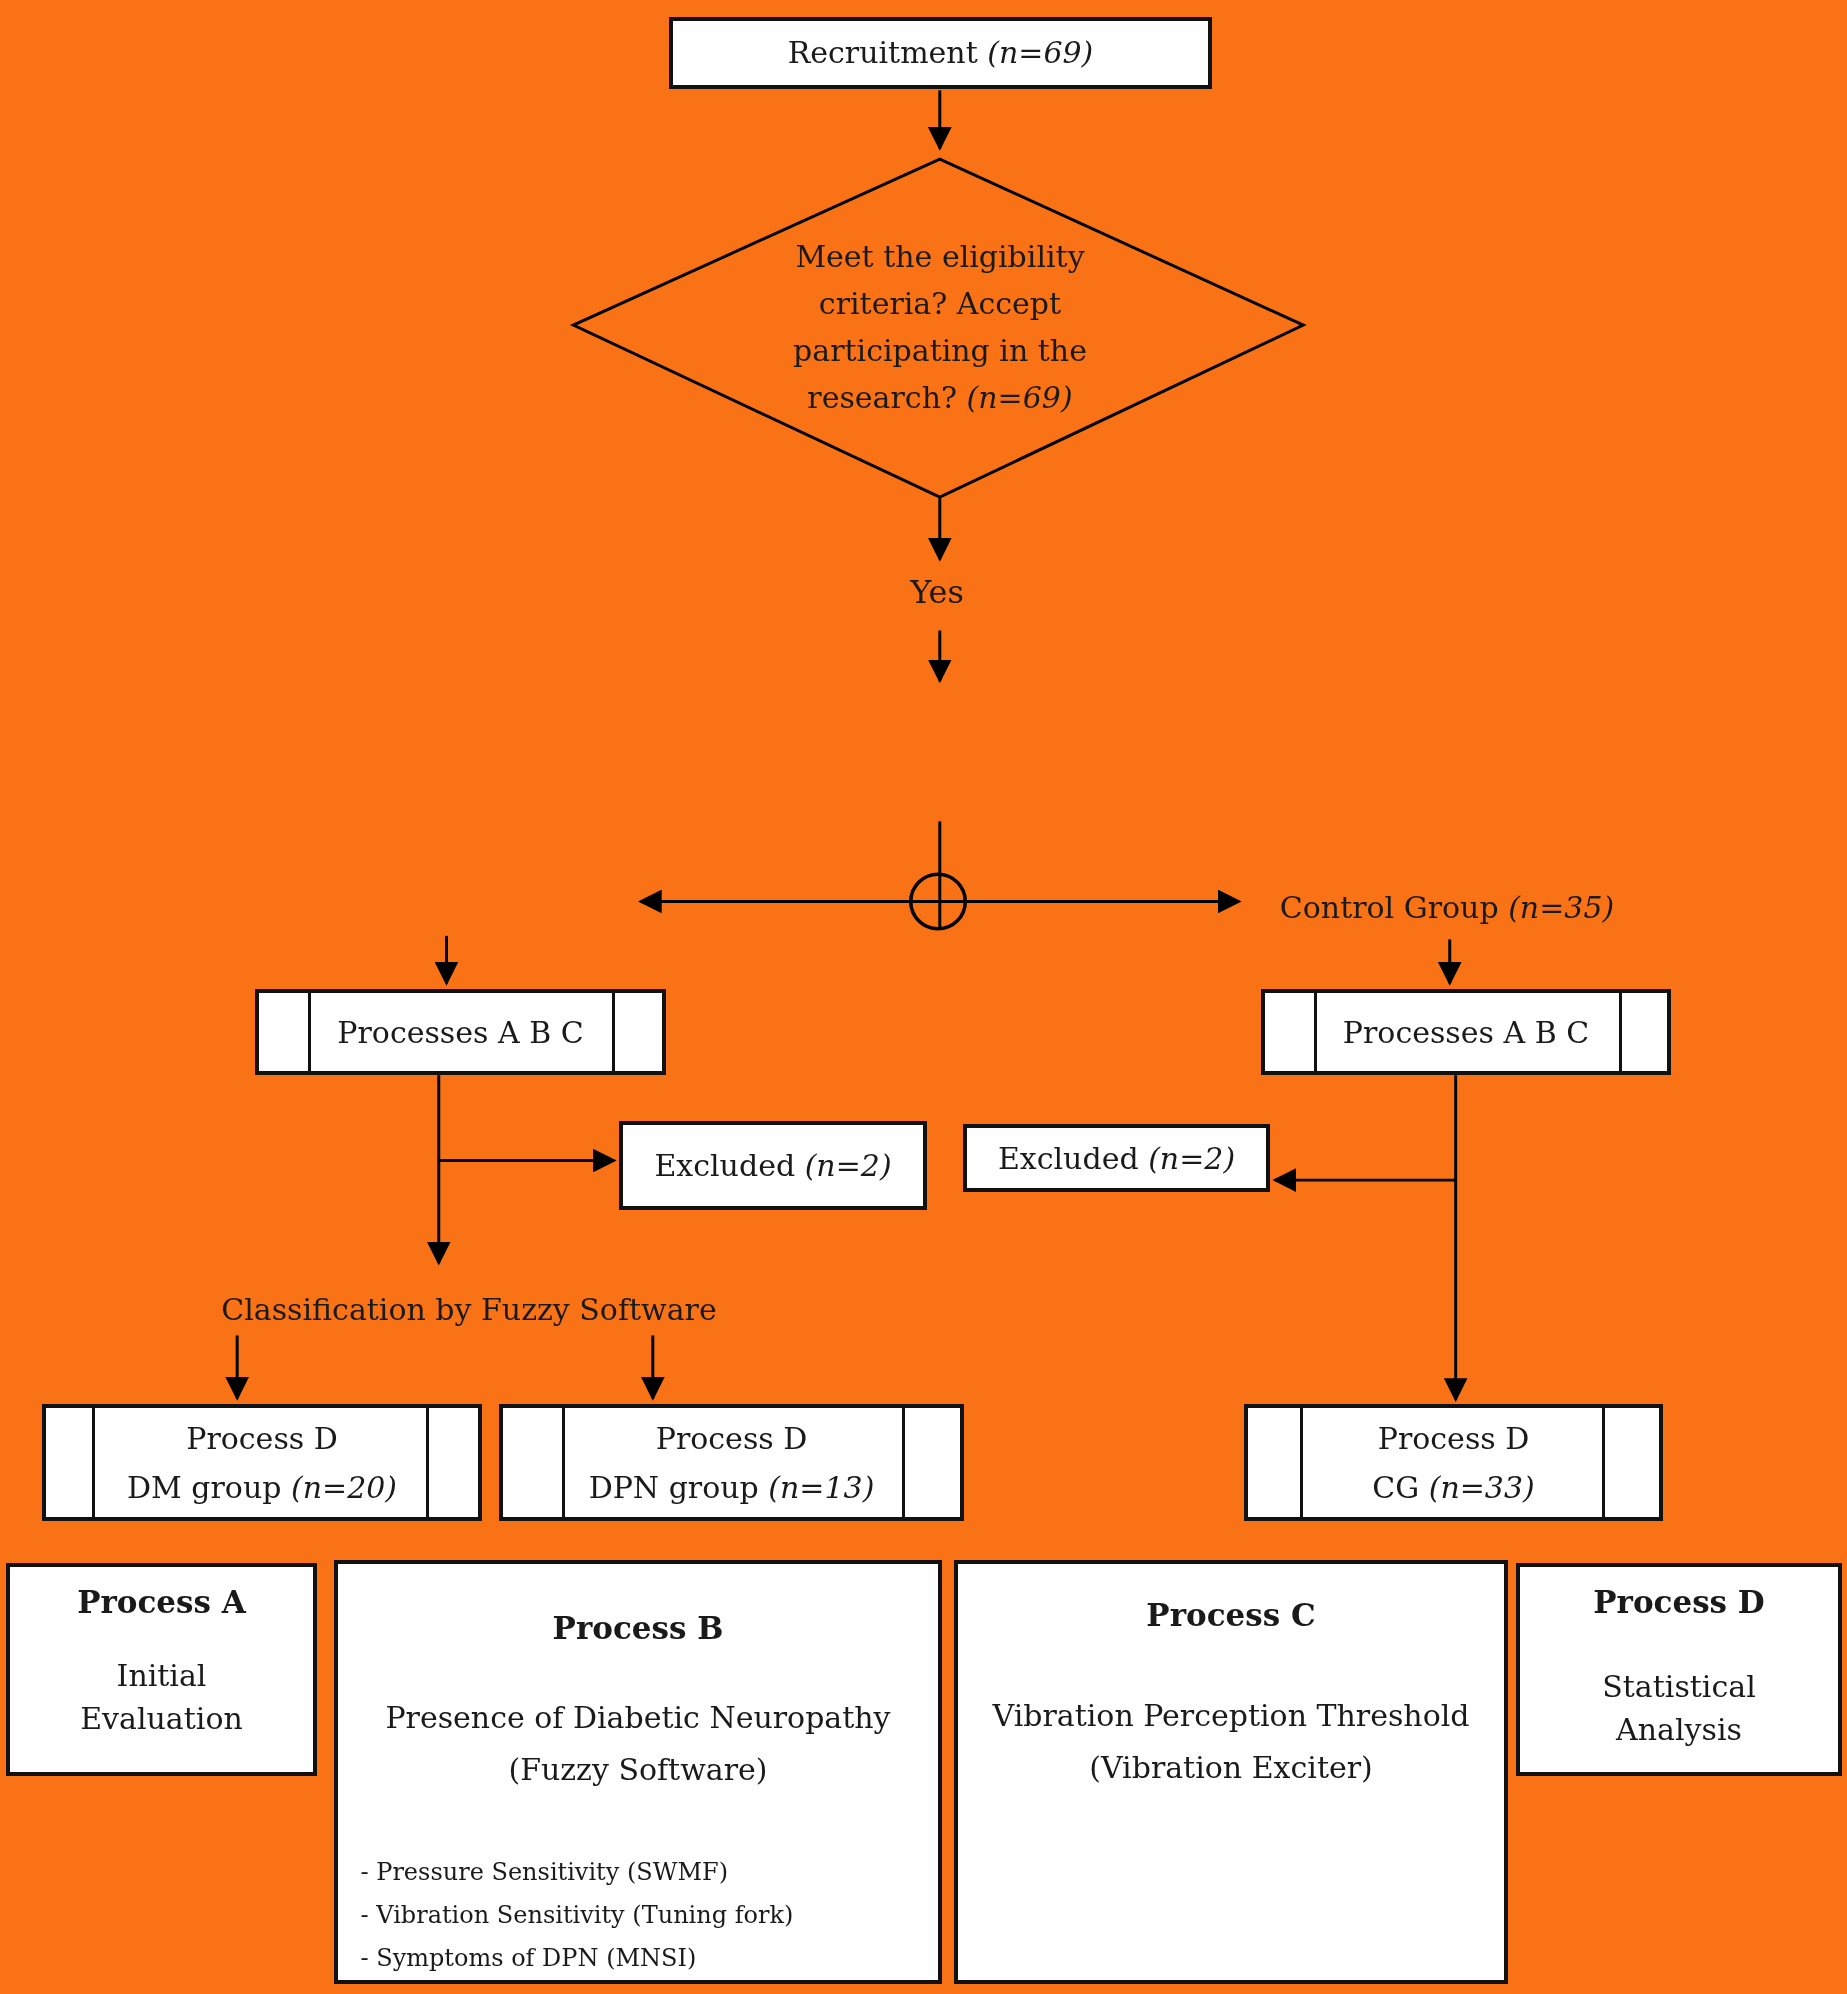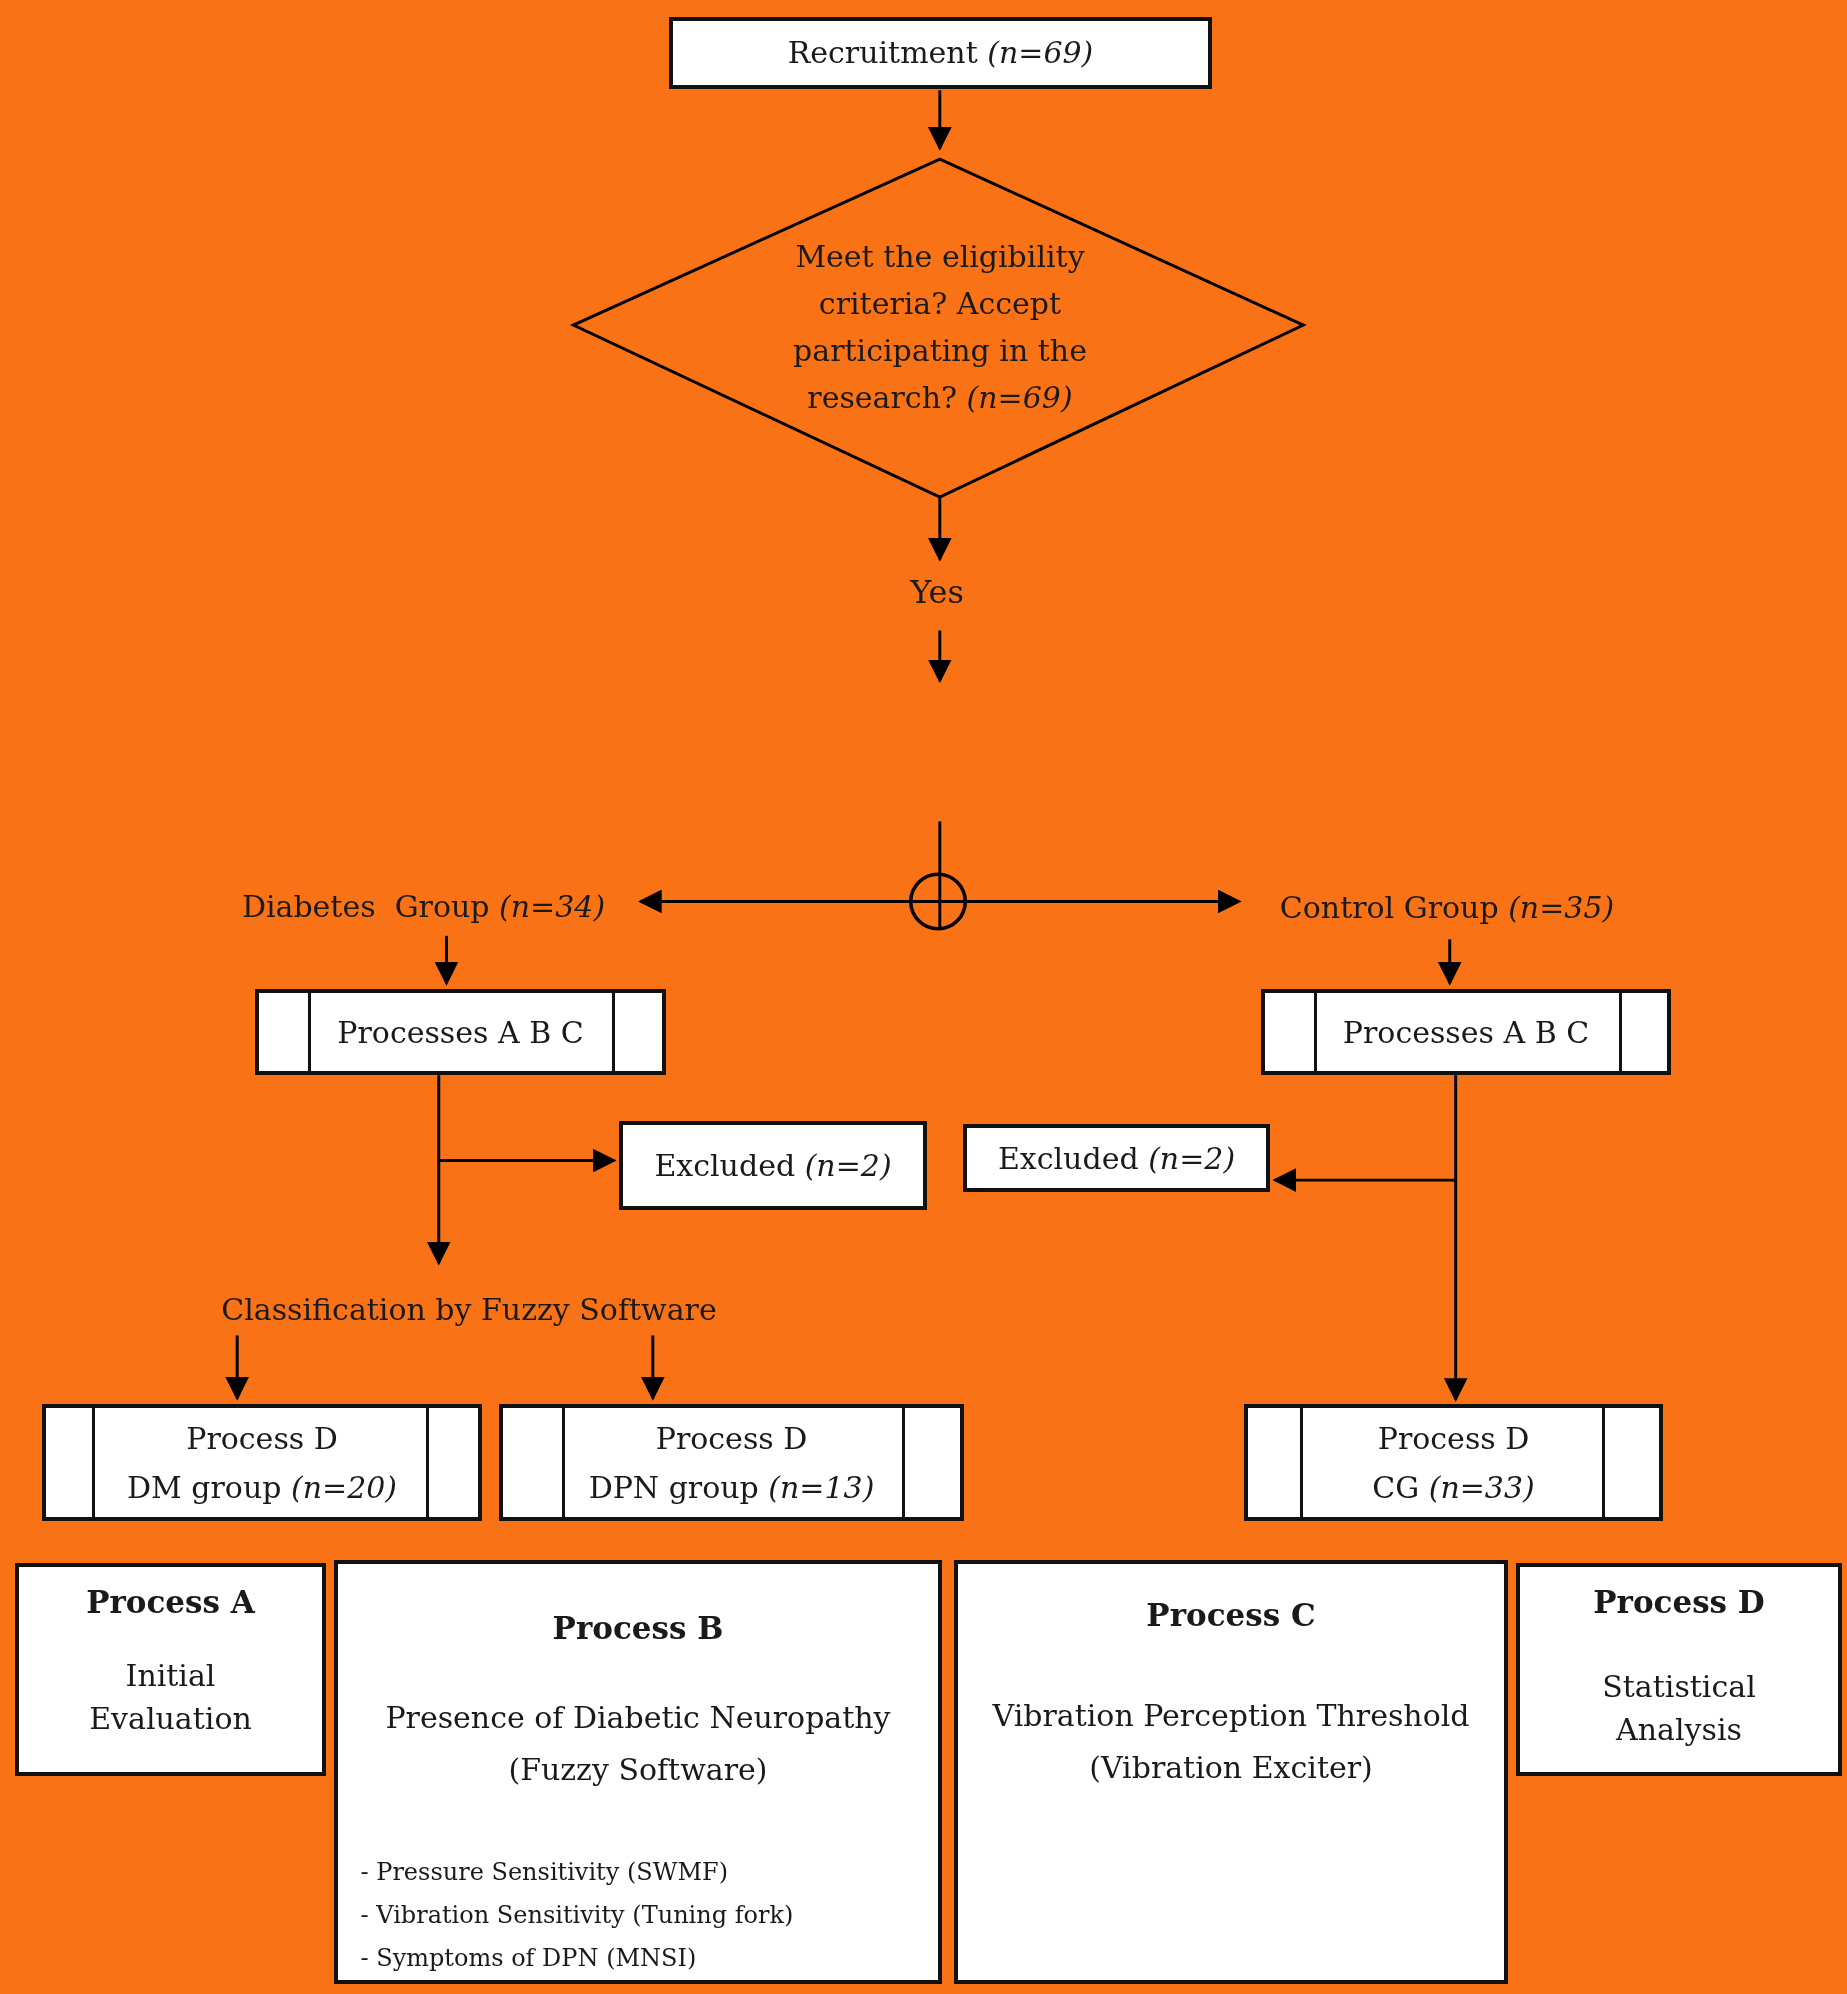--- a/index.html
+++ b/index.html
@@ -33,21 +33,21 @@
   #excluded-left{left:619px;top:1121px;width:308px;height:89px;border-width:4.2px;}
   #excluded-right{left:963px;top:1124px;width:307px;height:68px;border-width:4.2px;}
   #classification{left:196px;top:1290px;width:546px;height:39px;text-align:center;}
   #pd-dm{left:42px;top:1404px;width:440px;height:117px;}
   #pd-dpn{left:499px;top:1404px;width:465px;height:117px;}
   #pd-cg{left:1244px;top:1404px;width:419px;height:117px;}
   
   .legend{border:4.2px solid #111;background:#fff;position:absolute;box-sizing:border-box;display:flex;flex-direction:column;align-items:center;text-align:center;}
   .legend .title{font-weight:bold;font-size:31px;line-height:37px;}
   .legend .body-line{font-size:30px;line-height:40px;}
-  #legend-a{left:15px;top:1563px;width:311px;height:213px;padding-top:16.6px;}
+  #legend-a{left:6px;top:1563px;width:311px;height:213px;padding-top:16.6px;}
   #legend-a .gap{height:33px;}
   #legend-b{left:334px;top:1560px;width:608px;height:424px;padding-top:46px;}
   #legend-b .gap1{height:53px;}
   #legend-b .gap2{height:65px;}
   #legend-c{left:954px;top:1560px;width:554px;height:424px;padding-top:33px;}
   #legend-c .gap1{height:56px;}
   #legend-c .gap2{height:71px;}
   #legend-d{left:1516px;top:1563px;width:326px;height:213px;padding-top:16.6px;}
   #legend-d .gap{height:44px;}
   .subtitle-line{font-size:30px;line-height:52px;}
@@ -96,23 +96,20 @@
     <span>criteria? Accept</span>
     <span>participating in the</span>
     <span><span>research? </span><span class="it">(n=69)</span></span>
   </div>
 
   <div class="node f54" id="yes">
     <span>Yes</span>
   </div>
 
 
-  <div class="node f51" id="diabetes-group">
-    <div><span>Diabetes  Group </span><span class="it">(n=34)</span></div>
-  </div>
 
   <div class="node f51" id="control-group">
     <div><span>Control Group </span><span class="it">(n=35)</span></div>
   </div>
 
   <div class="node box thick f51" id="processes-left">
     <i class="bar" style="left:49px;"></i>
     <i class="bar" style="left:353px;"></i>
     <span>Processes A B C</span>
   </div>

